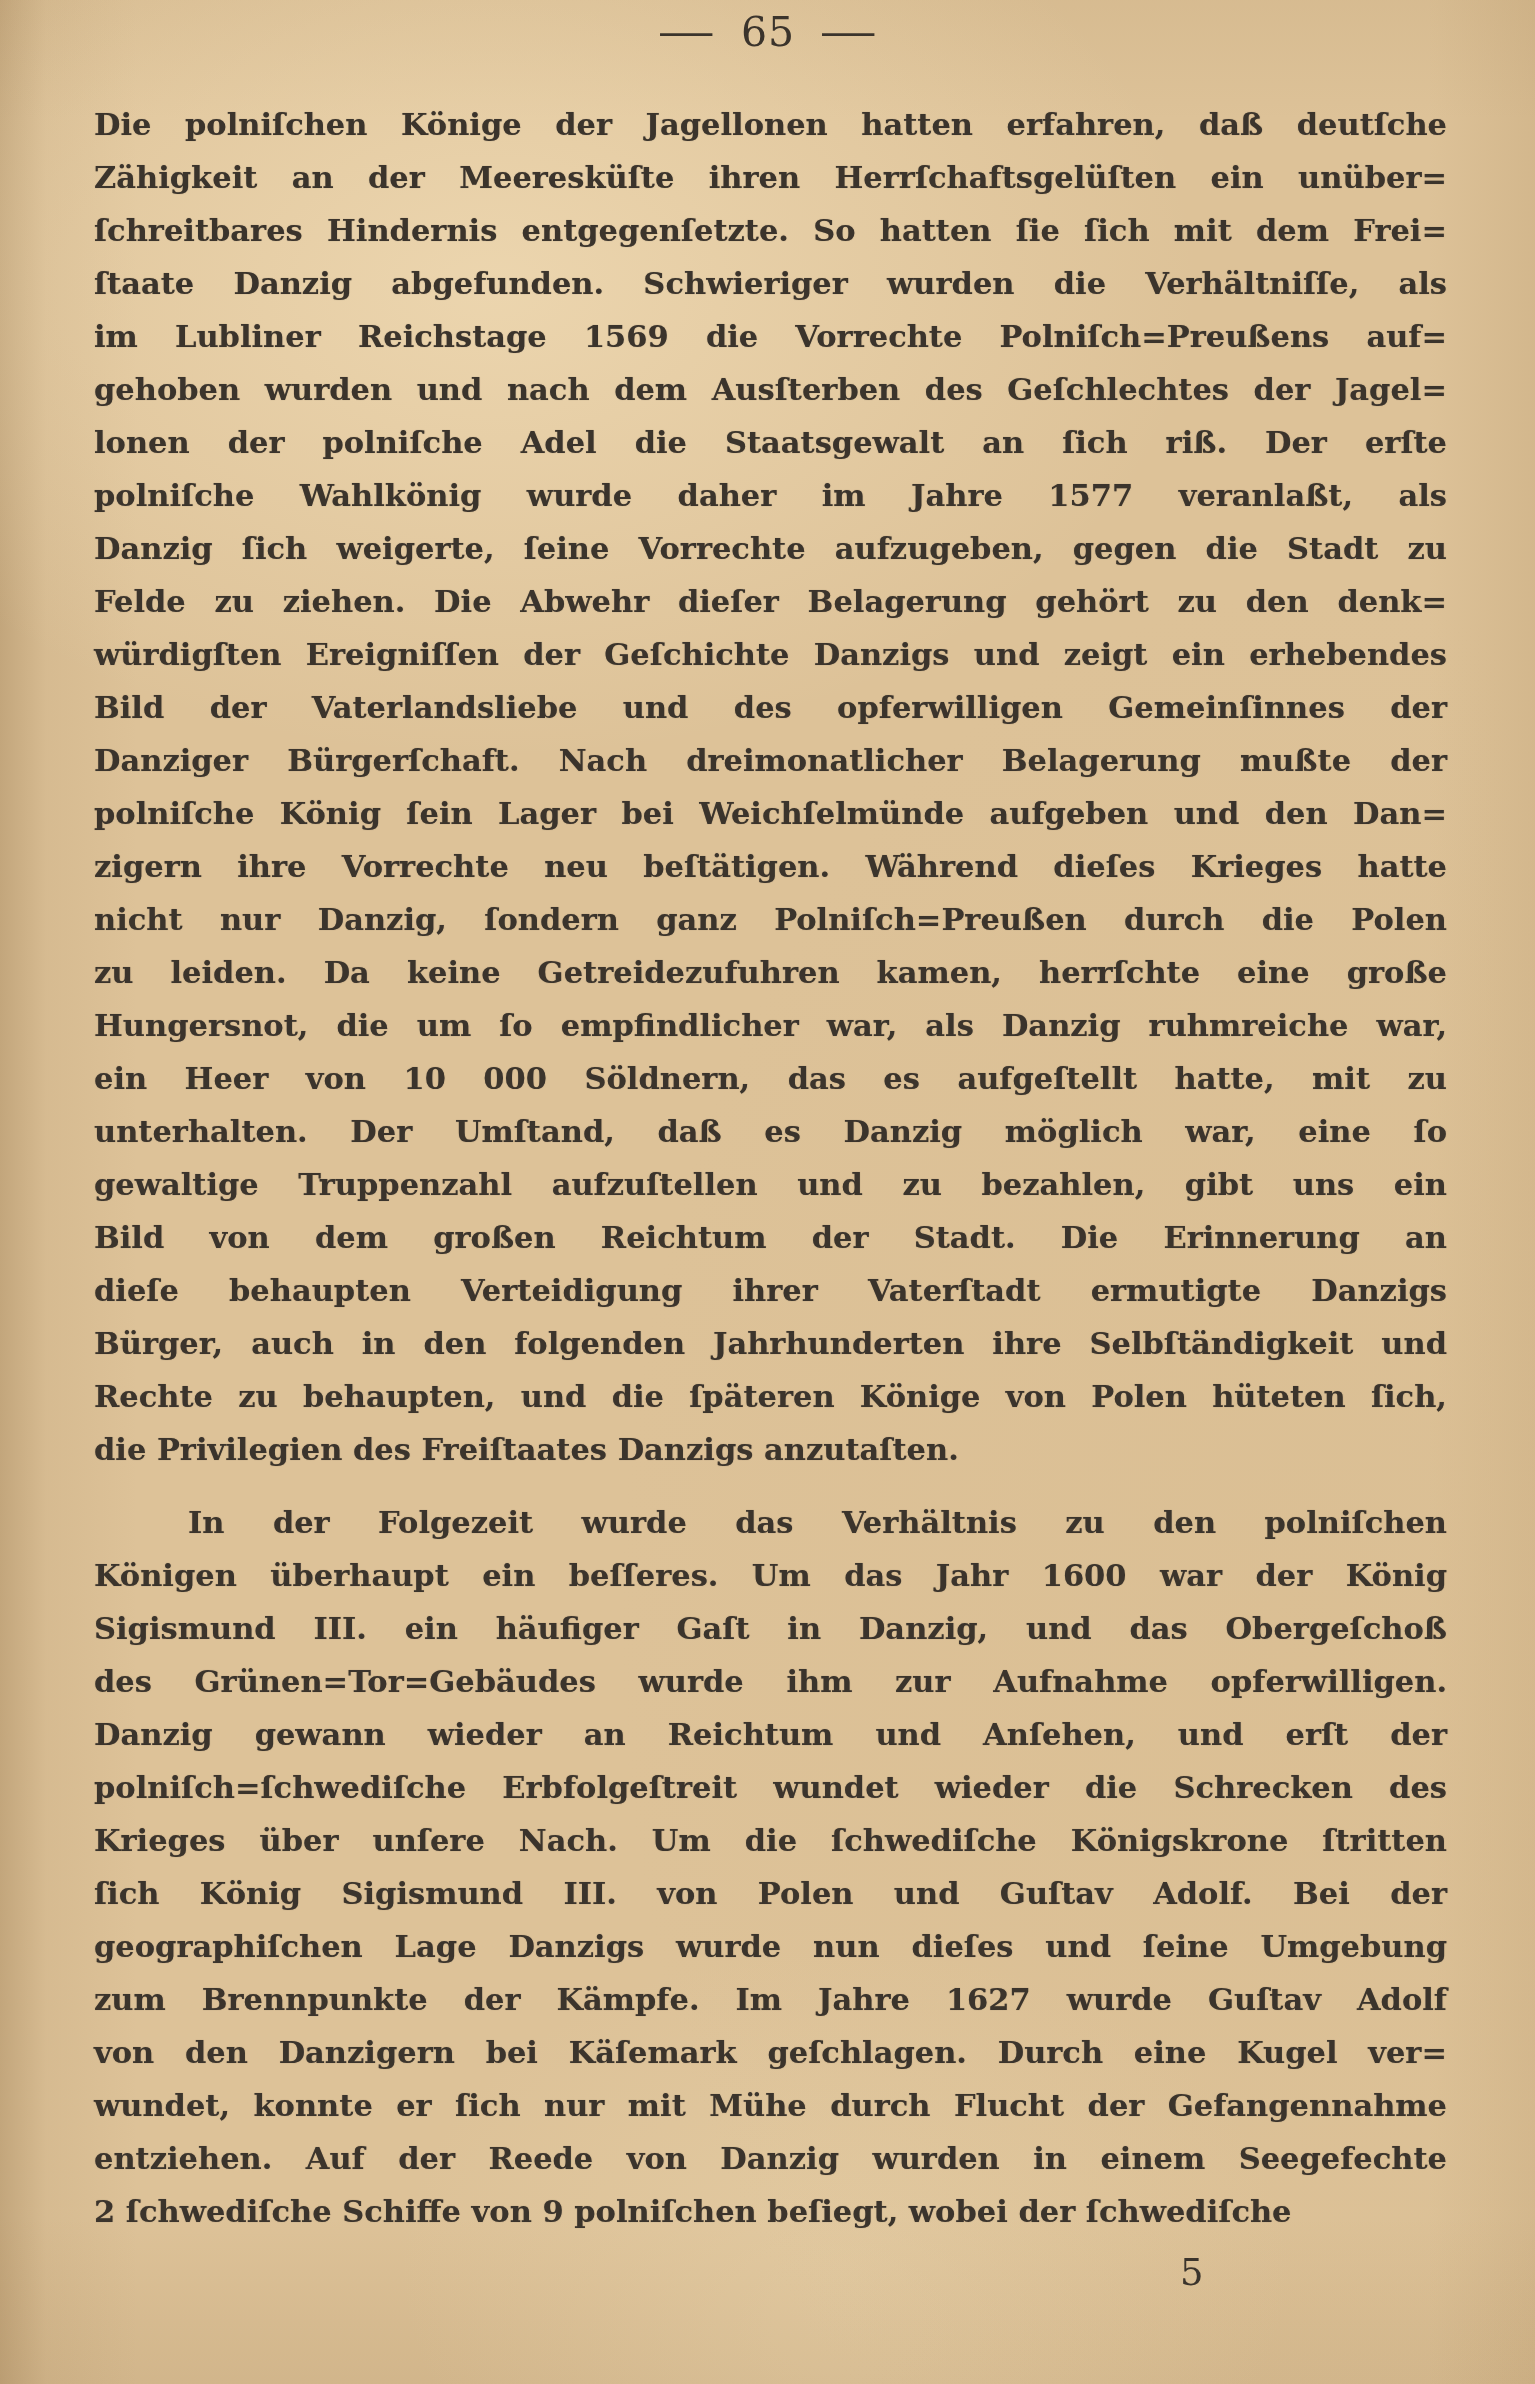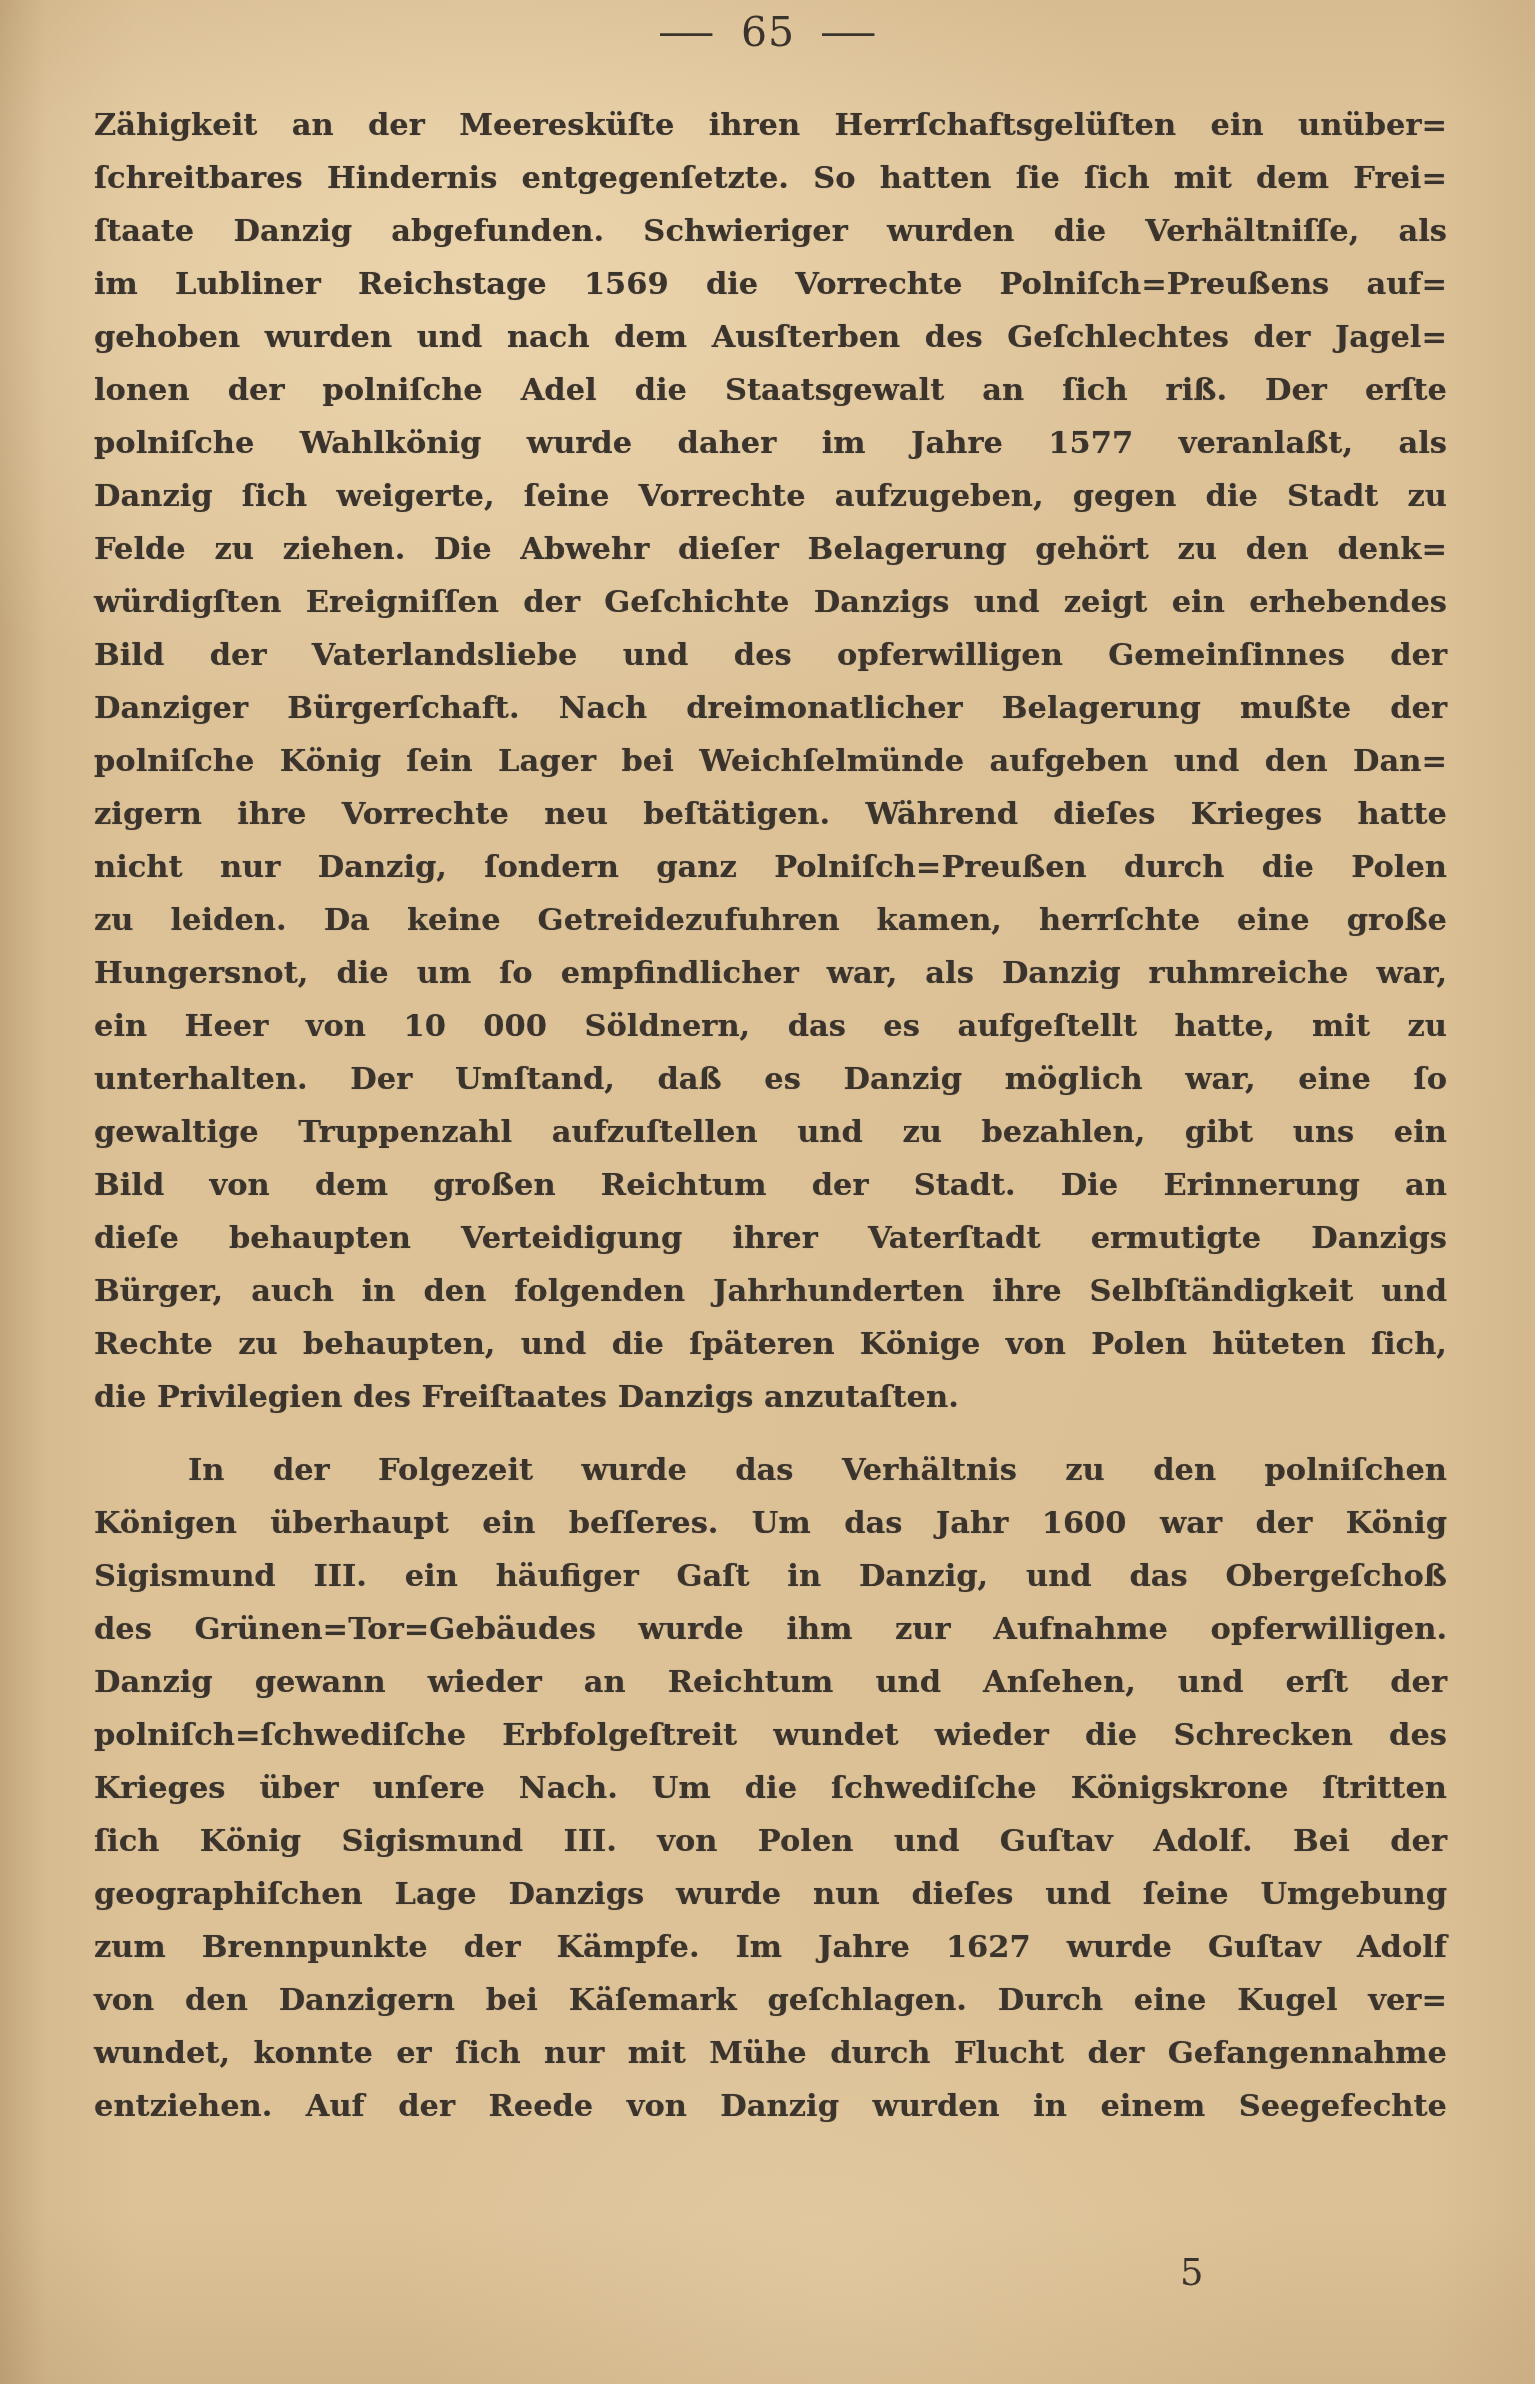--- a/index.html
+++ b/index.html
@@ -81,20 +81,21 @@
 <div class="page">
 
   <div class="page-header">
     <span class="dash">—</span>
     <span>65</span>
     <span class="dash">—</span>
   </div>
 
   <div class="body-text">
       <div class="paragraph">
+        <div class="line">Die polniſchen Könige der Jagellonen hatten erfahren, daß deutſche</div>
         <div class="line">Zähigkeit an der Meeresküſte ihren Herrſchaftsgelüſten ein unüber=</div>
         <div class="line">ſchreitbares Hindernis entgegenſetzte. So hatten ſie ſich mit dem Frei=</div>
         <div class="line">ſtaate Danzig abgefunden. Schwieriger wurden die Verhältniſſe, als</div>
         <div class="line">im Lubliner Reichstage 1569 die Vorrechte Polniſch=Preußens auf=</div>
         <div class="line">gehoben wurden und nach dem Ausſterben des Geſchlechtes der Jagel=</div>
         <div class="line">lonen der polniſche Adel die Staatsgewalt an ſich riß. Der erſte</div>
         <div class="line">polniſche Wahlkönig wurde daher im Jahre 1577 veranlaßt, als</div>
         <div class="line">Danzig ſich weigerte, ſeine Vorrechte aufzugeben, gegen die Stadt zu</div>
         <div class="line">Felde zu ziehen. Die Abwehr dieſer Belagerung gehört zu den denk=</div>
         <div class="line">würdigſten Ereigniſſen der Geſchichte Danzigs und zeigt ein erhebendes</div>
@@ -121,19 +122,20 @@
         <div class="line">des Grünen=Tor=Gebäudes wurde ihm zur Aufnahme opferwilligen.</div>
         <div class="line">Danzig gewann wieder an Reichtum und Anſehen, und erſt der</div>
         <div class="line">polniſch=ſchwediſche Erbfolgeſtreit wundet wieder die Schrecken des</div>
         <div class="line">Krieges über unſere Nach. Um die ſchwediſche Königskrone ſtritten</div>
         <div class="line">ſich König Sigismund III. von Polen und Guſtav Adolf. Bei der</div>
         <div class="line">geographiſchen Lage Danzigs wurde nun dieſes und ſeine Umgebung</div>
         <div class="line">zum Brennpunkte der Kämpfe. Im Jahre 1627 wurde Guſtav Adolf</div>
         <div class="line">von den Danzigern bei Käſemark geſchlagen. Durch eine Kugel ver=</div>
         <div class="line">wundet, konnte er ſich nur mit Mühe durch Flucht der Gefangennahme</div>
         <div class="line">entziehen. Auf der Reede von Danzig wurden in einem Seegefechte</div>
+        <div class="line last">2 ſchwediſche Schiffe von 9 polniſchen beſiegt, wobei der ſchwediſche</div>
       </div>
     </div>
 
   <div class="signature-mark">5</div>
 
 </div>
 
 
 </body></html>

